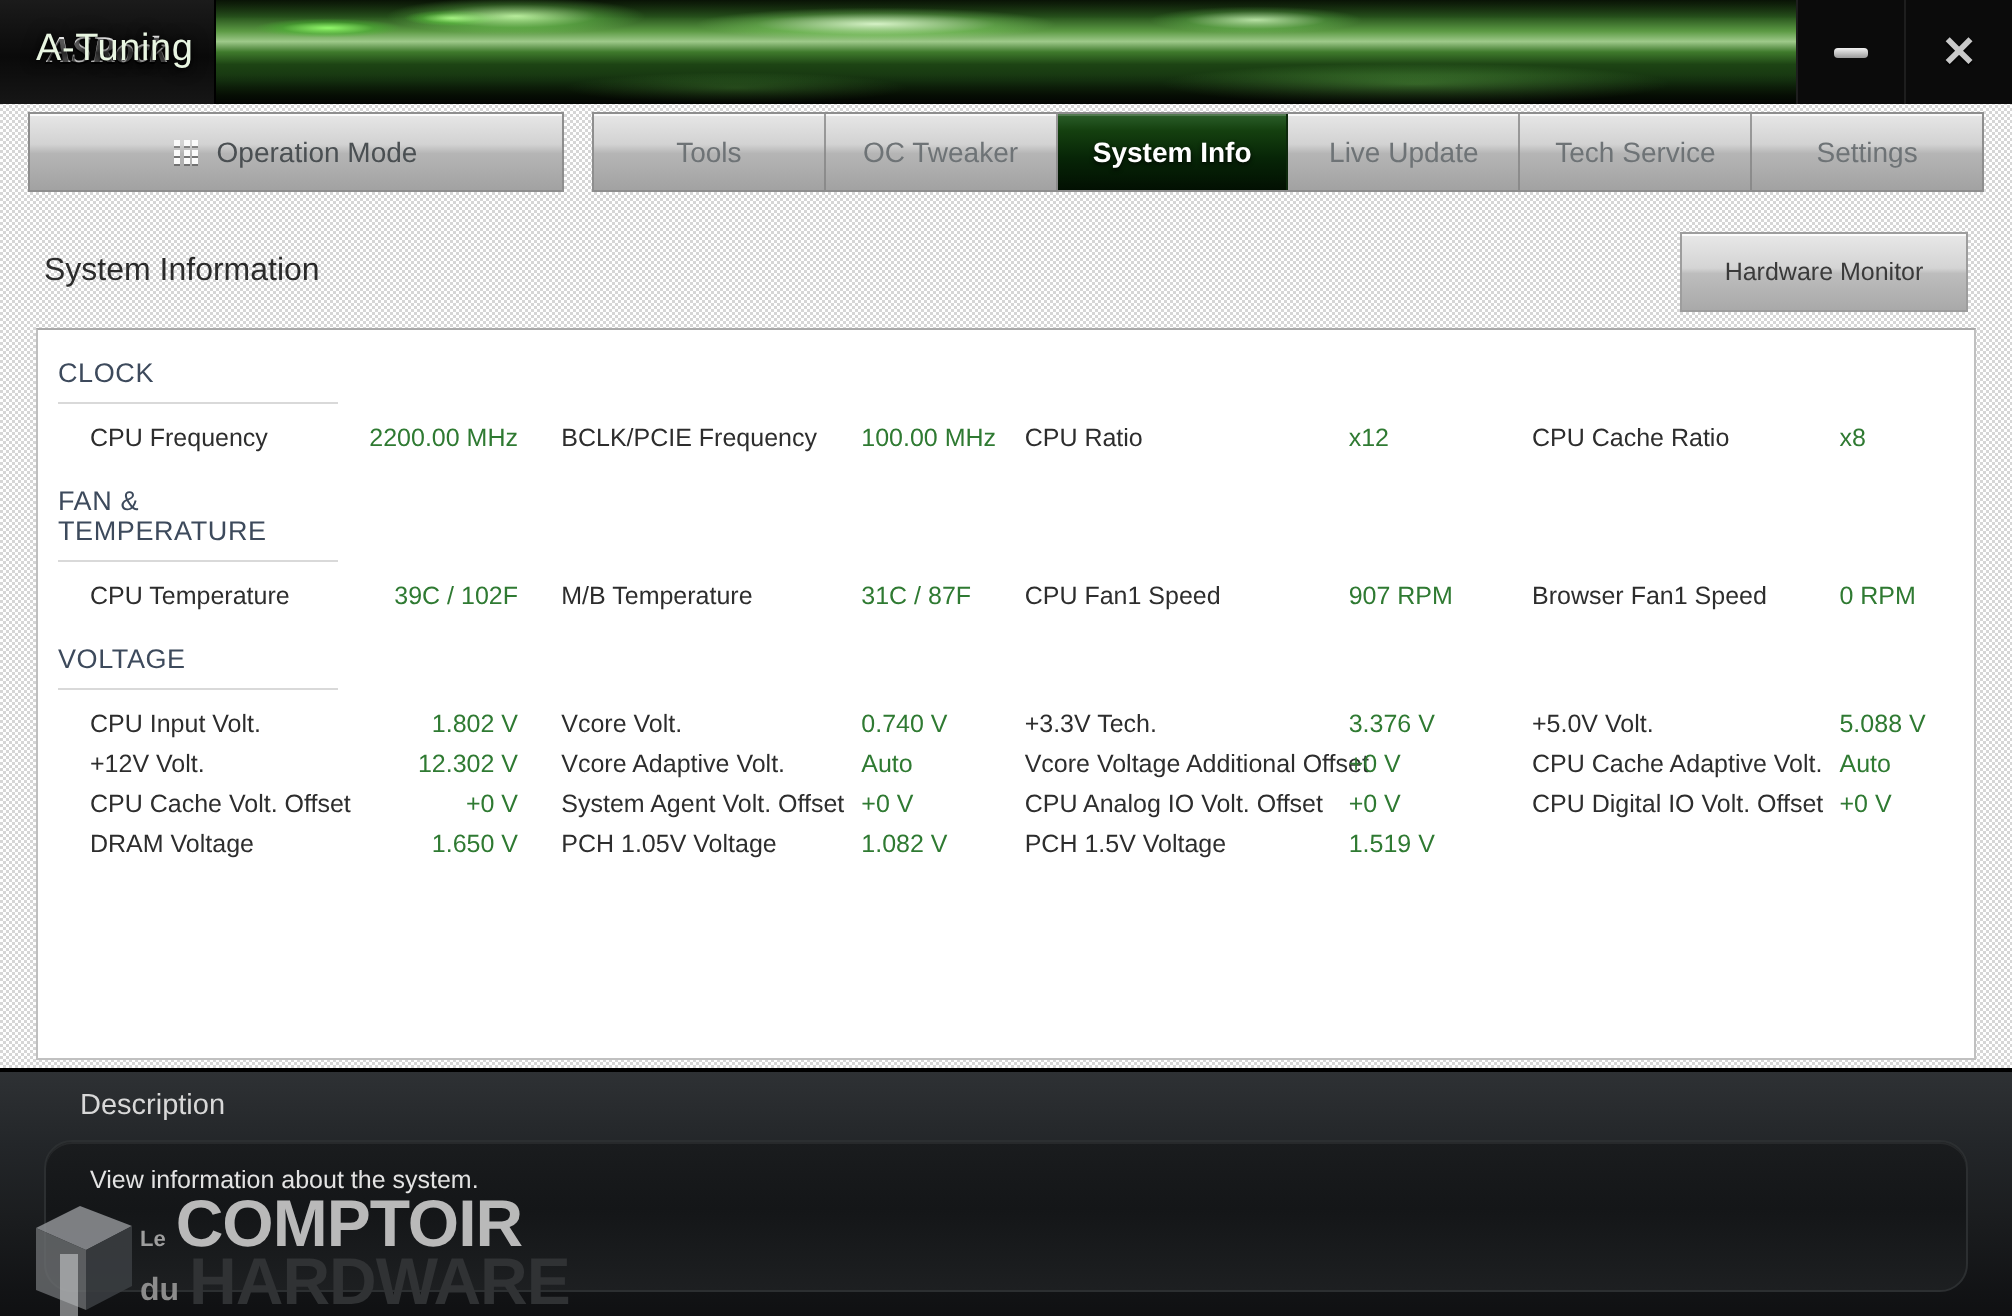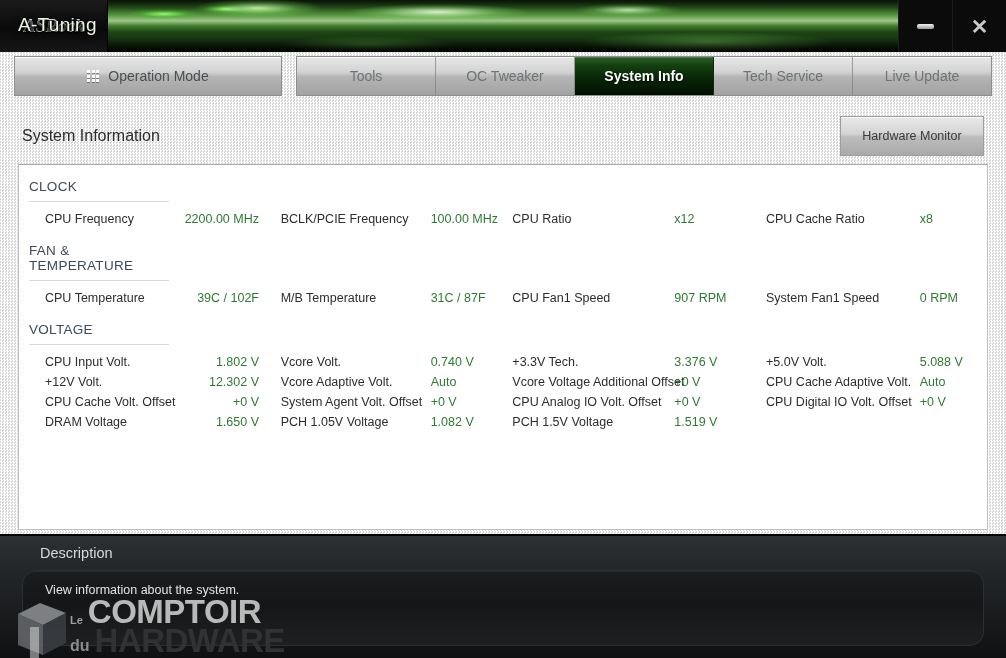--- a/index.html
+++ b/index.html
@@ -252,22 +252,23 @@
           <i></i>
           <i></i>
           <i></i>
       </span>
       <span class="op-mode-label">Operation Mode</span>
     </div>
     <div class="tabs" id="tabs">
         <div class="tab">Tools</div>
         <div class="tab">OC Tweaker</div>
         <div class="tab active">System Info</div>
+        <div class="tab">Live Update</div>
         <div class="tab">Tech Service</div>
-        <div class="tab">Live Update</div>
+        <div class="tab">Settings</div>
       </div>
   </div>
 
   <div class="panel-head">
     <div class="panel-title">System Information</div>
     <div class="head-btns" id="head-btns">
         <div class="hbtn active">Hardware Monitor</div>
       </div>
   </div>
 
@@ -305,21 +306,21 @@
             </div>
             <div class="cell c1">
               <span class="lbl">M/B Temperature</span>
               <span class="val">31C / 87F</span>
             </div>
             <div class="cell c2">
               <span class="lbl">CPU Fan1 Speed</span>
               <span class="val">907 RPM</span>
             </div>
             <div class="cell c3">
-              <span class="lbl">System Fan1 Speed</span>
+              <span class="lbl">Browser Fan1 Speed</span>
               <span class="val">0 RPM</span>
             </div>
           </div>
         </div>
       </div>
       <div class="section">
         <div class="sec-head">VOLTAGE</div>
         <div class="rows">
           <div class="row">
             <div class="cell c0">

